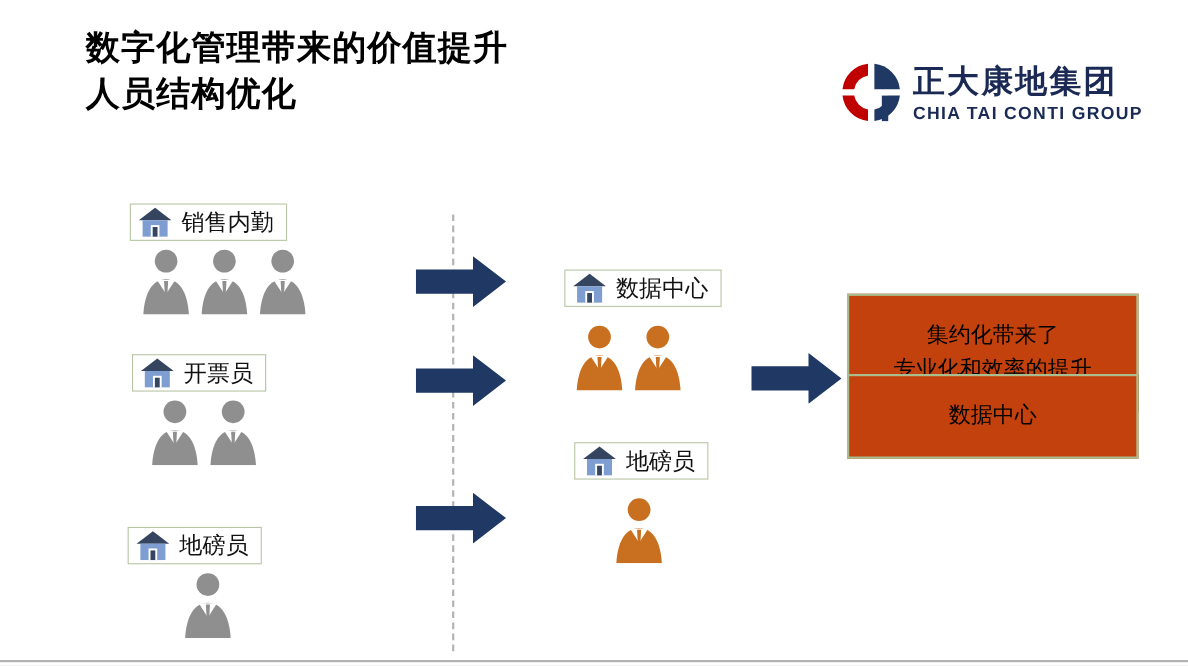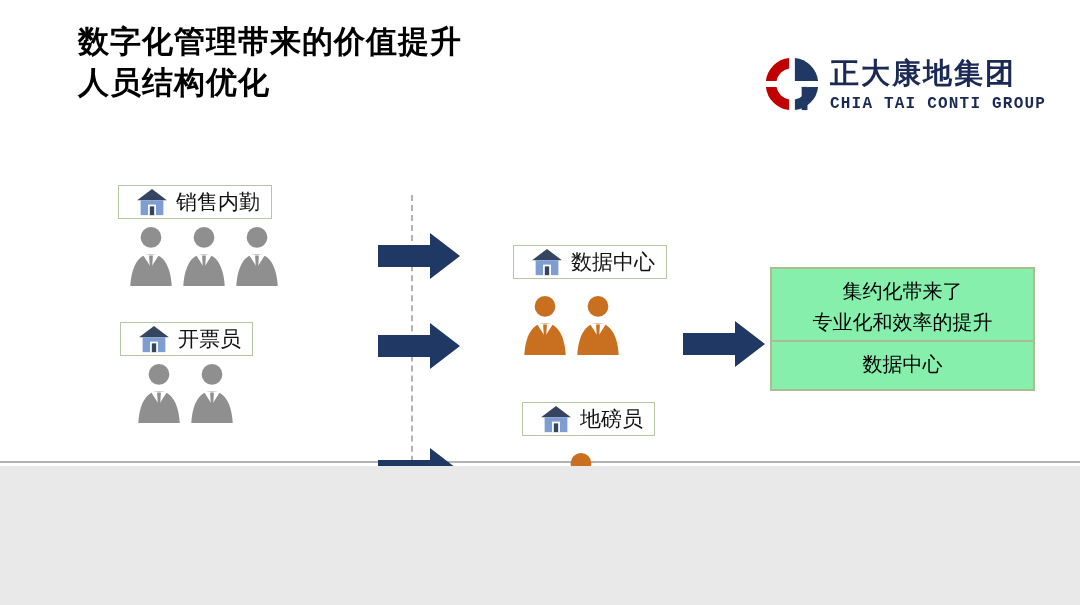--- a/index.html
+++ b/index.html
@@ -1,42 +1,42 @@
 <!DOCTYPE html>
 <html style="--person-gray: #8f8f8f; --person-orange: #c8701f; --arrow-navy: #1f3864; --box-border: #a9bd8e; --label-border: #b7c5a3; --logo-red: #c00000; --logo-navy: #1f3864; --company-text: #1a2a55; --house-roof: #36455f; --house-body: #7e9ed2; --divider-gray: #b3b3b3;"><head>
 <meta charset="utf-8">
 <style>
   html,body{margin:0;padding:0;background:#e9e9e9;}
   .slide{
-    position:relative;width:1080px;height:466px;background:#ffffff;
-    font-family:Liberation Mono, monospace;overflow:hidden;
+    position:relative;width:1080px;height:605px;background:#ffffff;
+    font-family:Liberation Sans, sans-serif;overflow:hidden;
   }
   .title{
     position:absolute;left:78px;top:24px;font-size:31px;font-weight:800;
     color:#000;line-height:1.32;letter-spacing:1px;
   }
   .logo{position:absolute;left:763px;top:55px;display:flex;align-items:flex-end;gap:9px;}
   .logo-text .cn{font-size:29px;font-weight:700;color:var(--company-text);letter-spacing:2px;line-height:1.15;}
   .logo-text .en{font-size:16px;font-weight:700;color:var(--company-text);letter-spacing:1.2px;margin-top:3px;}
   .label-box{
     position:absolute;display:inline-flex;align-items:center;gap:8px;
     border:1px solid var(--label-border);background:#fff;
-    padding:2px 11px 2px 17px;font-size:21px;color:#111;white-space:nowrap;z-index:2;
+    padding:2px 11px 2px 6px;font-size:21px;color:#111;white-space:nowrap;z-index:2;
   }
   .persons{position:absolute;display:flex;gap:7px;z-index:2;}
   .person{display:inline-block;line-height:0;}
   .arrow{position:absolute;z-index:3;line-height:0;}
   .dashed-line{
     position:absolute;left:411px;top:195px;height:397px;width:0;
     border-left:2px dashed var(--divider-gray);z-index:1;
   }
   .result-box{
-    position:absolute;left:770px;width:253px;background:#86efac;
+    position:absolute;left:770px;width:253px;background:#c2410c;
     border:2px solid var(--box-border);text-align:center;
-    font-size:20px;line-height:1.55;padding:8px 4px;color:#000;z-index:2;
+    font-size:20px;line-height:1.55;padding:21px 4px;color:#000;z-index:2;
   }
   .bottom-line{position:absolute;left:0;right:0;bottom:3px;height:2px;background:var(--divider-gray);}
 </style>
 </head>
 <body>
 
 <div class="slide">
 
   <div class="title">
     <div>数字化管理带来的价值提升</div>

